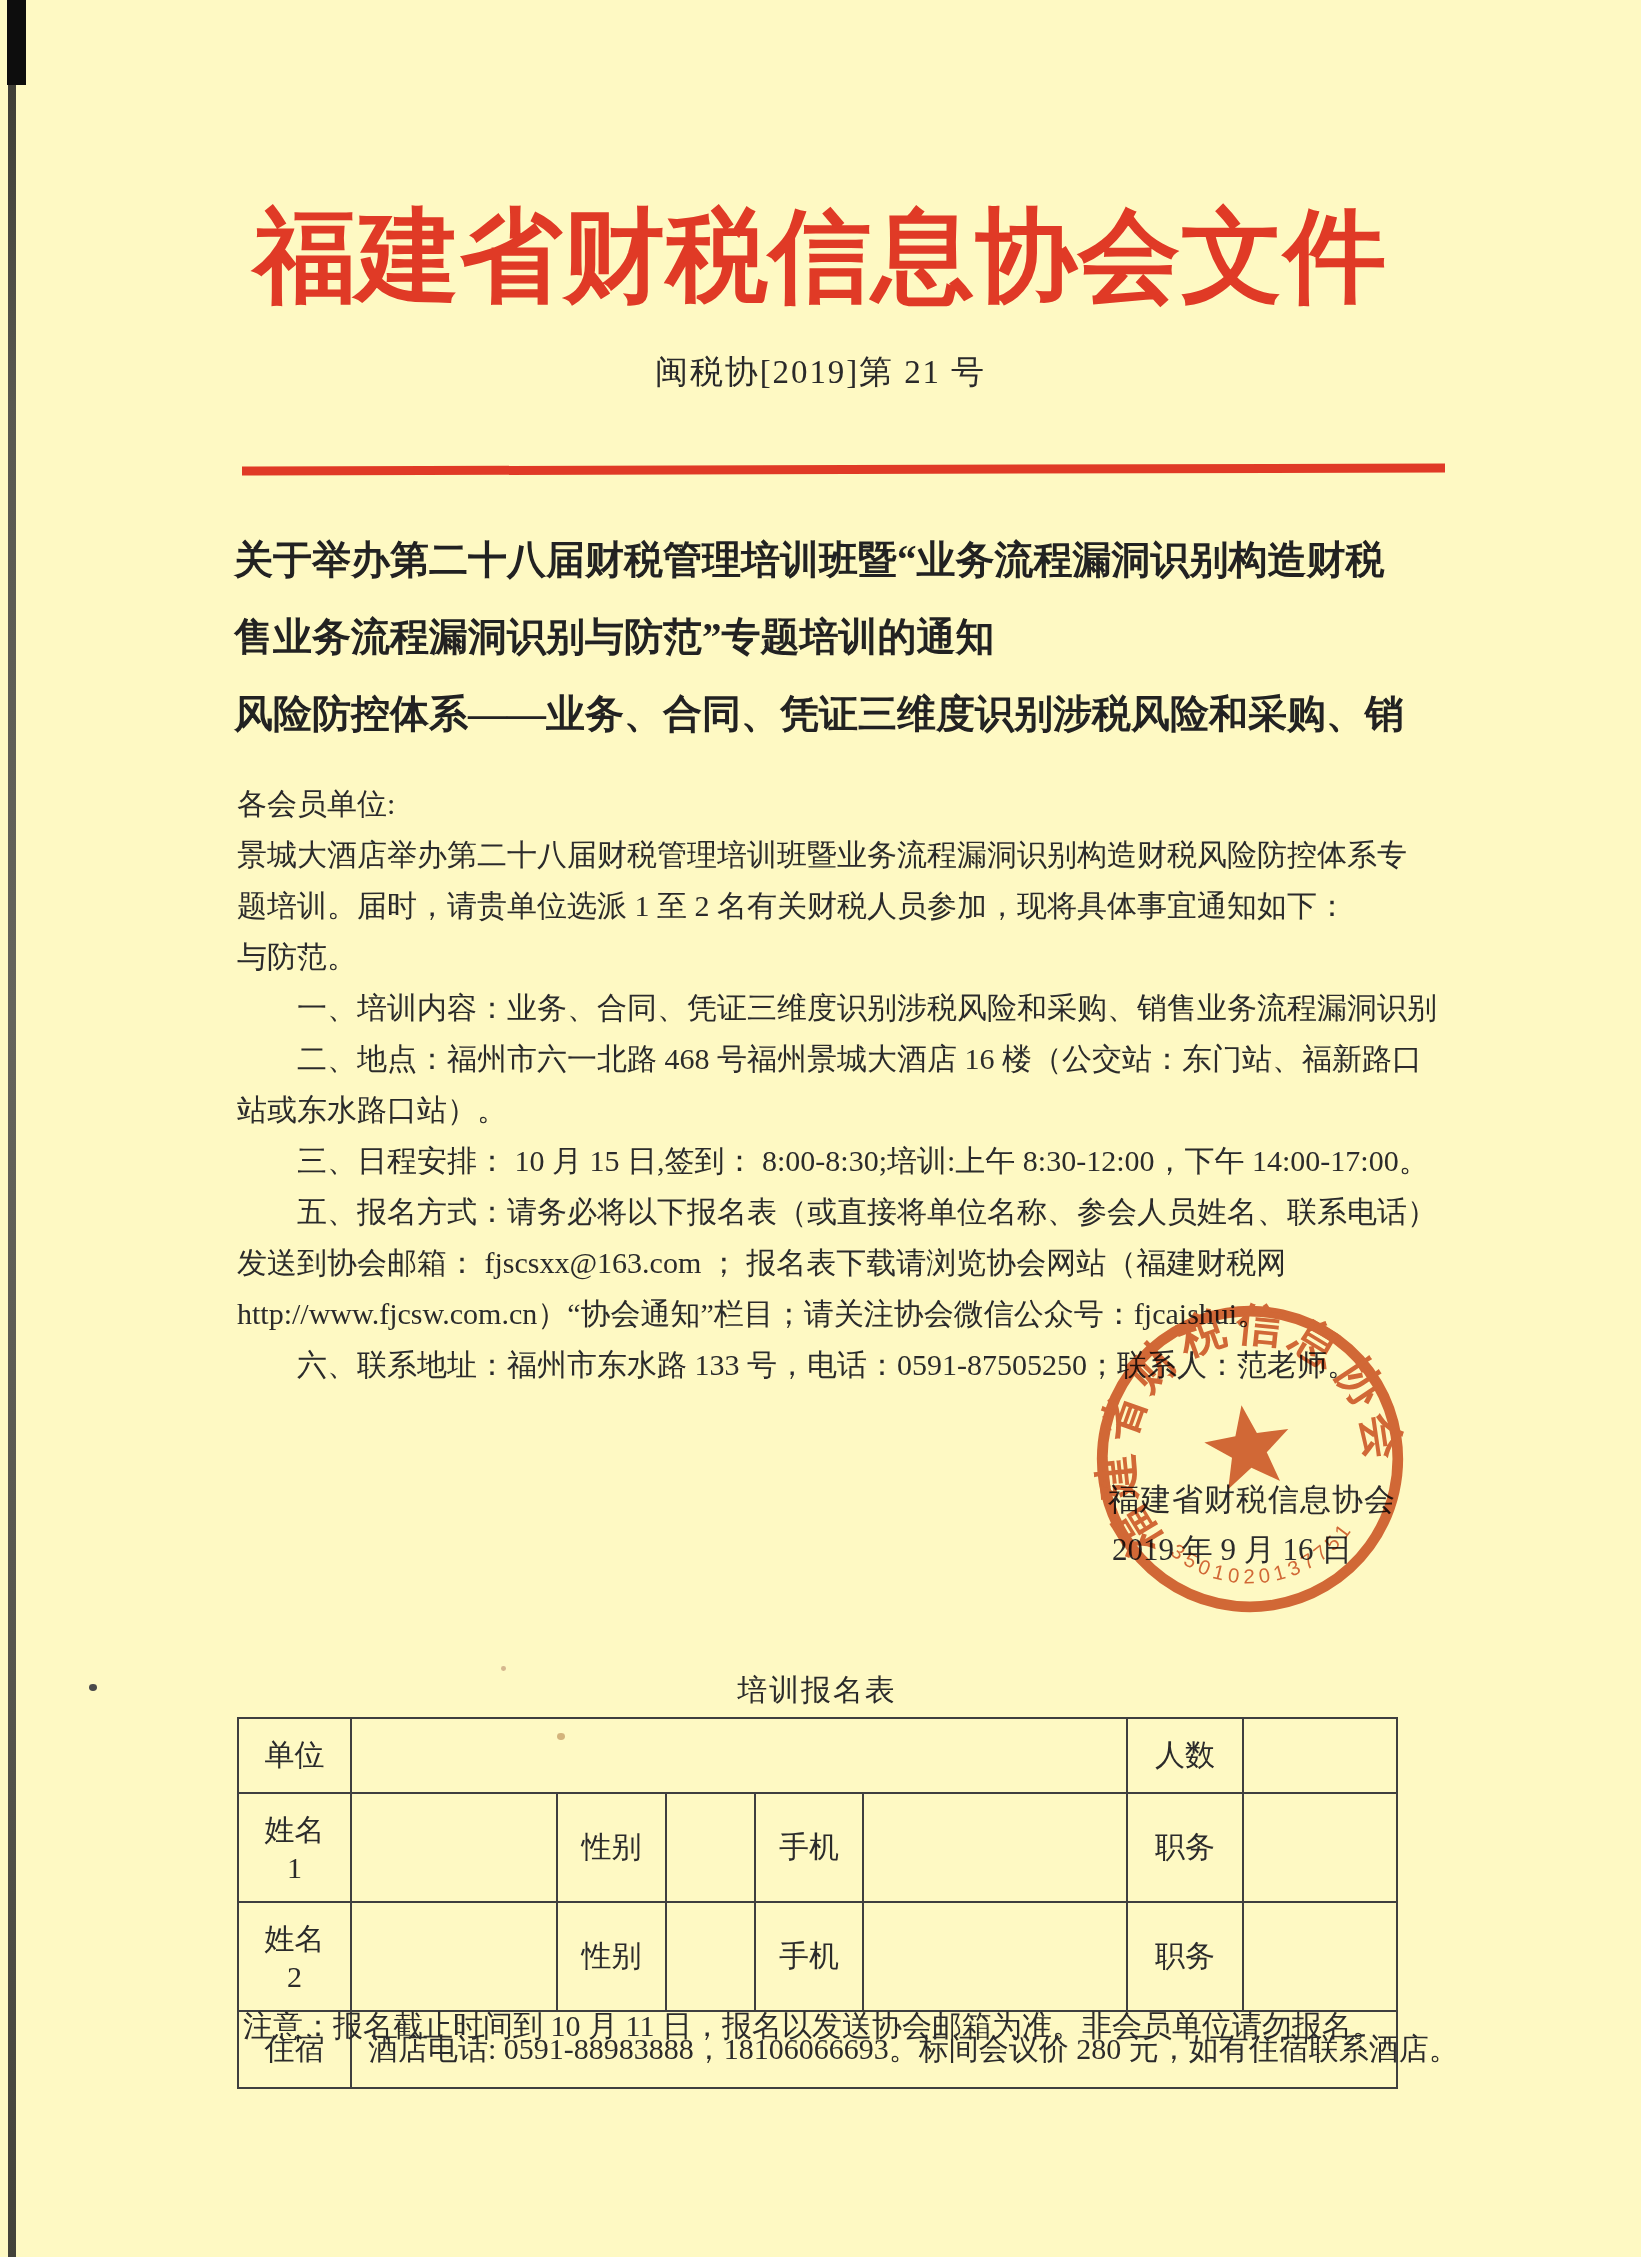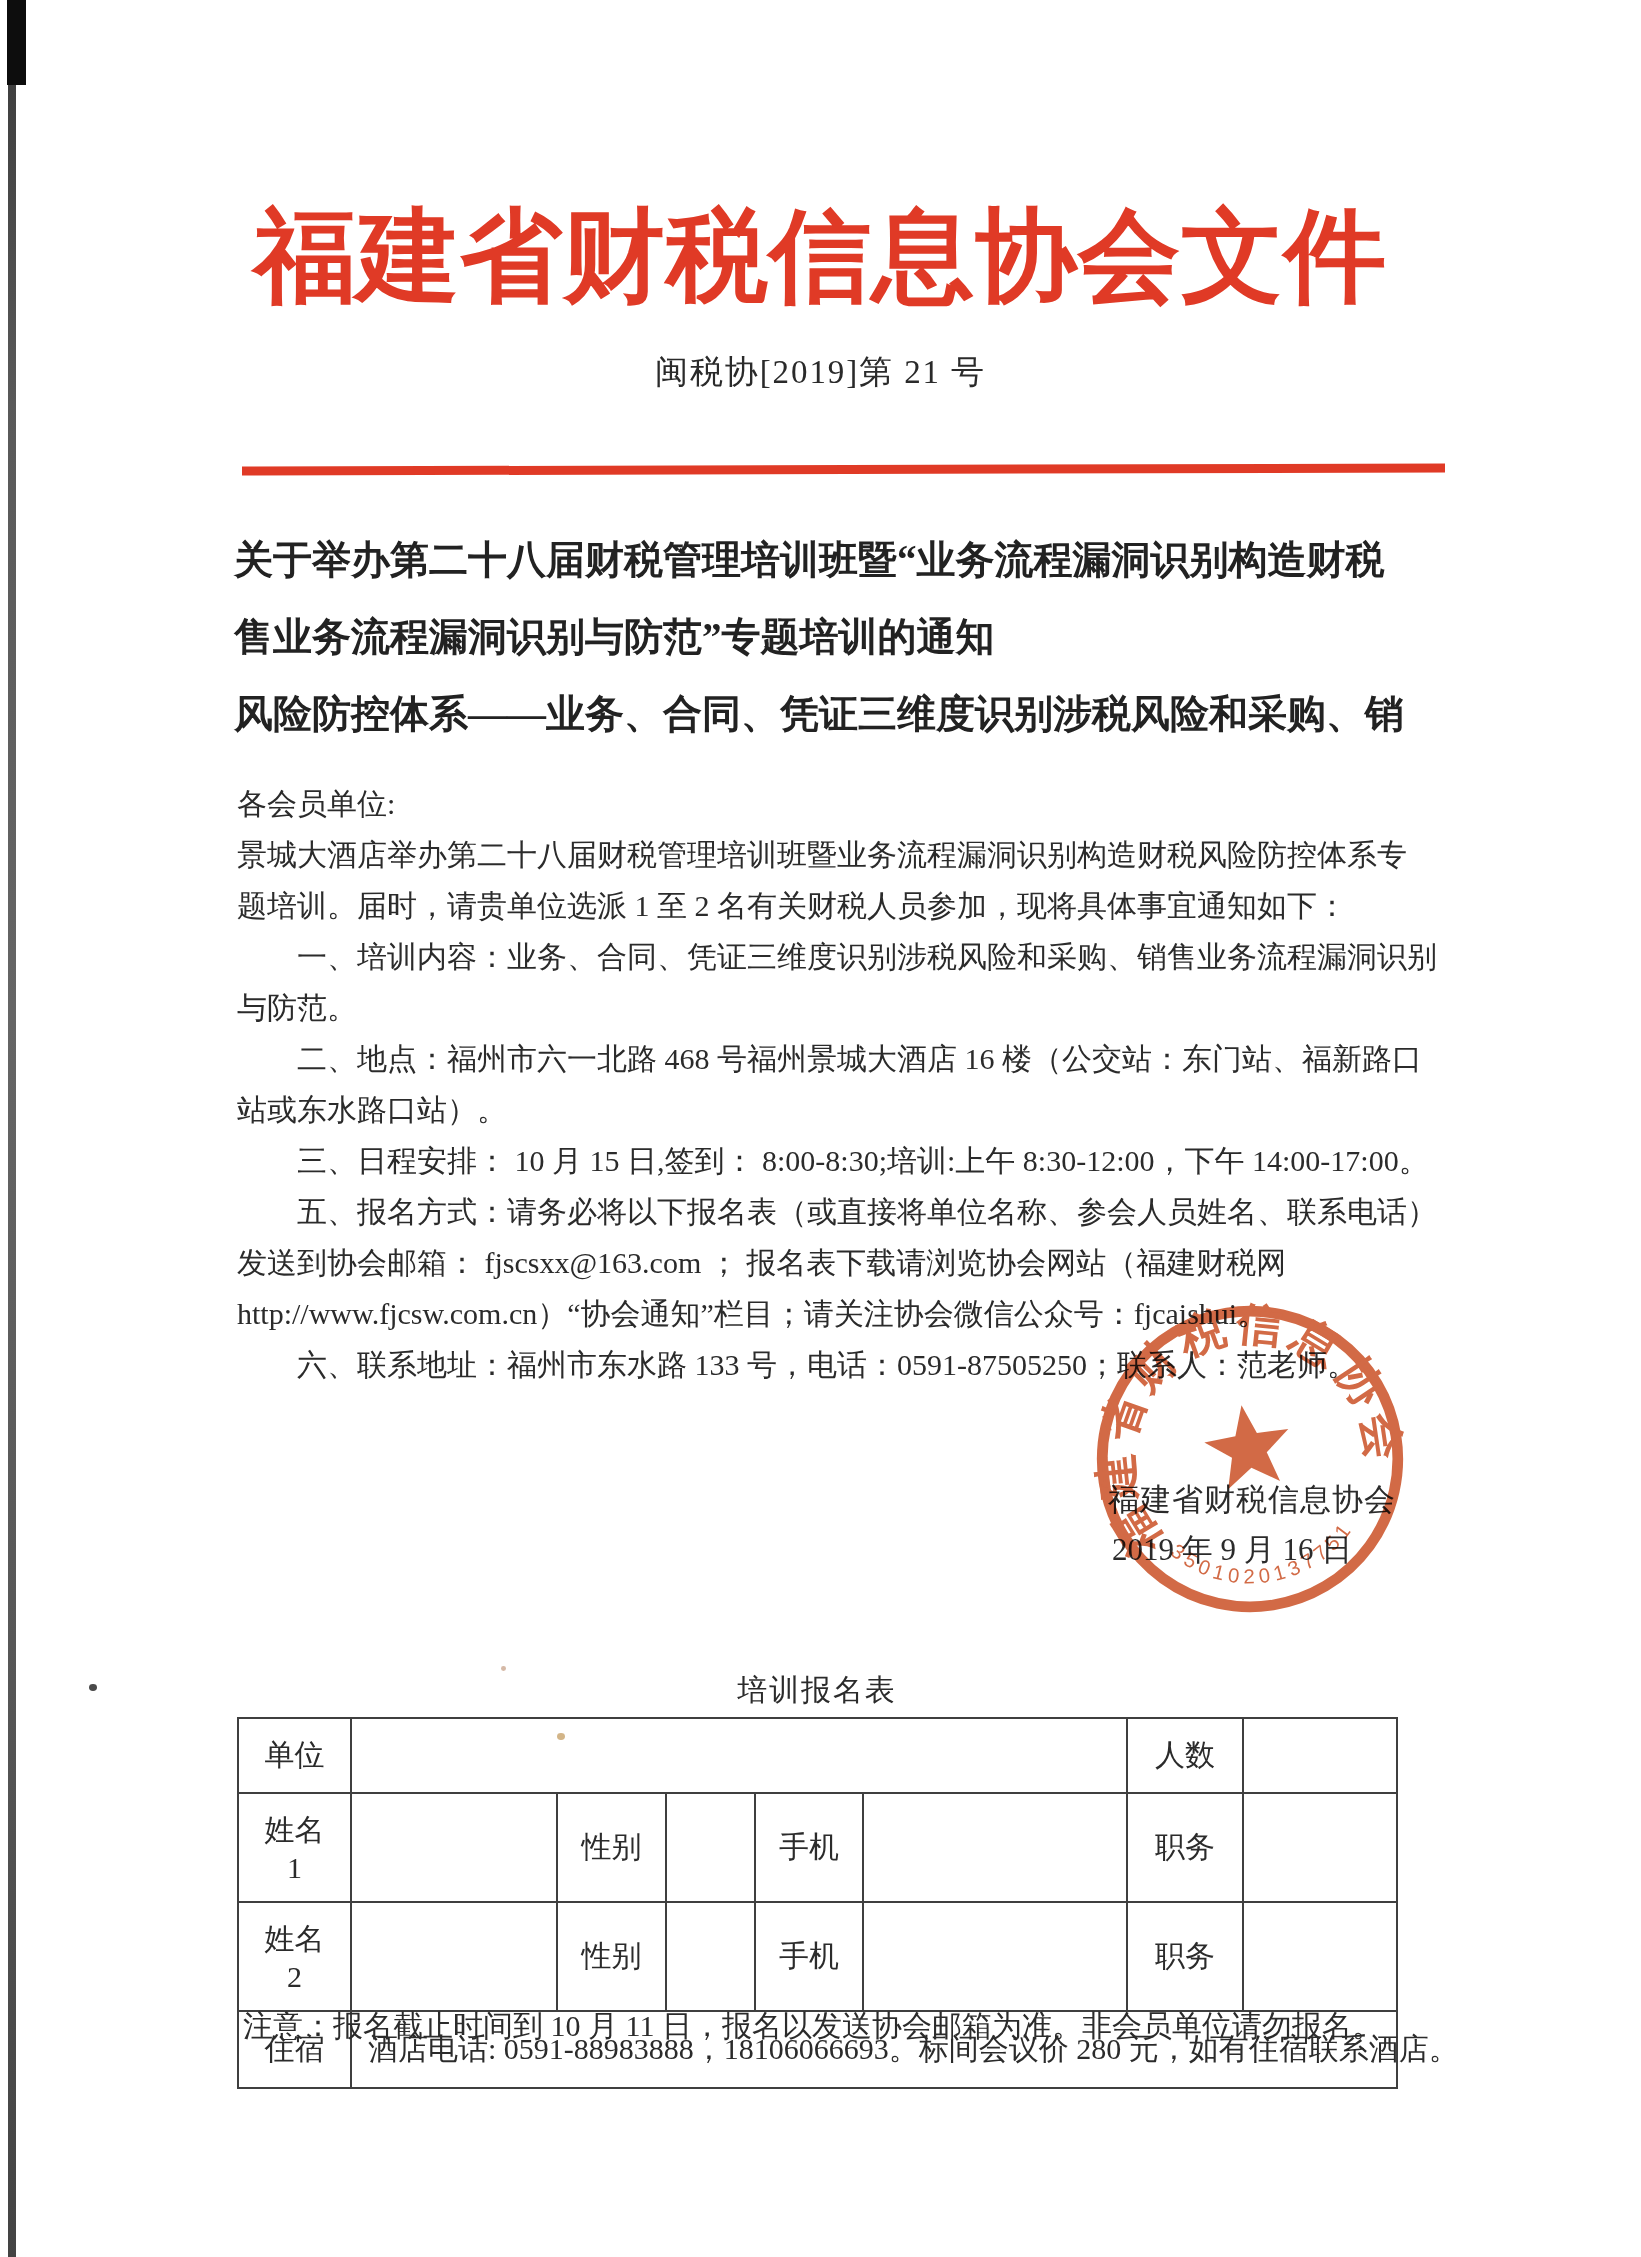--- a/index.html
+++ b/index.html
@@ -1,18 +1,18 @@
 <!DOCTYPE html>
 <html><head>
 <meta charset="utf-8">
 <style>
   html,body{margin:0;padding:0;background:#e9e9e9;}
   .page{
     position:relative;width:1641px;height:2257px;margin:0 auto;
-    background:#ffffff;overflow:hidden;
+    background:#fef9c3;overflow:hidden;
     font-family:"Liberation Serif","DejaVu Serif",serif;color:#2e2e2e;
   }
   
   .edge-left{position:absolute;left:7.7px;top:0;width:8.7px;height:2257px;
     background:linear-gradient(180deg,#161616 0%,#3c3c3c 18%,#4a4a4a 45%,#383838 75%,#222 100%);
     opacity:.85;}
   .edge-corner{position:absolute;left:6.8px;top:0;width:19.3px;height:85px;background:#0d0d0d;}
   .speck1{position:absolute;left:89px;top:1684px;width:7.7px;height:6.8px;background:#4a4a4a;border-radius:50%;}
   .speck2{position:absolute;left:557px;top:1733px;width:7.7px;height:6.8px;background:#c8a36a;border-radius:50%;opacity:.8;}
   .speck3{position:absolute;left:501px;top:1666px;width:4.8px;height:4.8px;background:#b98a6a;border-radius:50%;opacity:.6;}
@@ -75,22 +75,22 @@
   <div class="title-block">
     <div class="title-line">关于举办第二十八届财税管理培训班暨“业务流程漏洞识别构造财税</div>
     <div class="title-line">售业务流程漏洞识别与防范”专题培训的通知</div>
     <div class="title-line">风险防控体系——业务、合同、凭证三维度识别涉税风险和采购、销</div>
   </div>
 
   <div class="body-block">
     <div class="b-line">各会员单位:</div>
     <div class="b-line">景城大酒店举办第二十八届财税管理培训班暨业务流程漏洞识别构造财税风险防控体系专</div>
     <div class="b-line">题培训。届时，请贵单位选派 1 至 2 名有关财税人员参加，现将具体事宜通知如下：</div>
+    <div class="b-line">与防范。</div>
     <div class="b-line ind">一、培训内容：业务、合同、凭证三维度识别涉税风险和采购、销售业务流程漏洞识别</div>
-    <div class="b-line">与防范。</div>
     <div class="b-line ind">二、地点：福州市六一北路 468 号福州景城大酒店 16 楼（公交站：东门站、福新路口</div>
     <div class="b-line">站或东水路口站）。</div>
     <div class="b-line ind">三、日程安排： 10 月 15 日,签到： 8:00-8:30;培训:上午 8:30-12:00，下午 14:00-17:00。</div>
     <div class="b-line ind">五、报名方式：请务必将以下报名表（或直接将单位名称、参会人员姓名、联系电话）</div>
     <div class="b-line">发送到协会邮箱： fjscsxx@163.com ； 报名表下载请浏览协会网站（福建财税网</div>
     <div class="b-line">http://www.fjcsw.com.cn）“协会通知”栏目；请关注协会微信公众号：fjcaishui。</div>
     <div class="b-line ind">六、联系地址：福州市东水路 133 号，电话：0591-87505250；联系人：范老师。</div>
   </div>
 
   <div class="sig-org">福建省财税信息协会</div>

